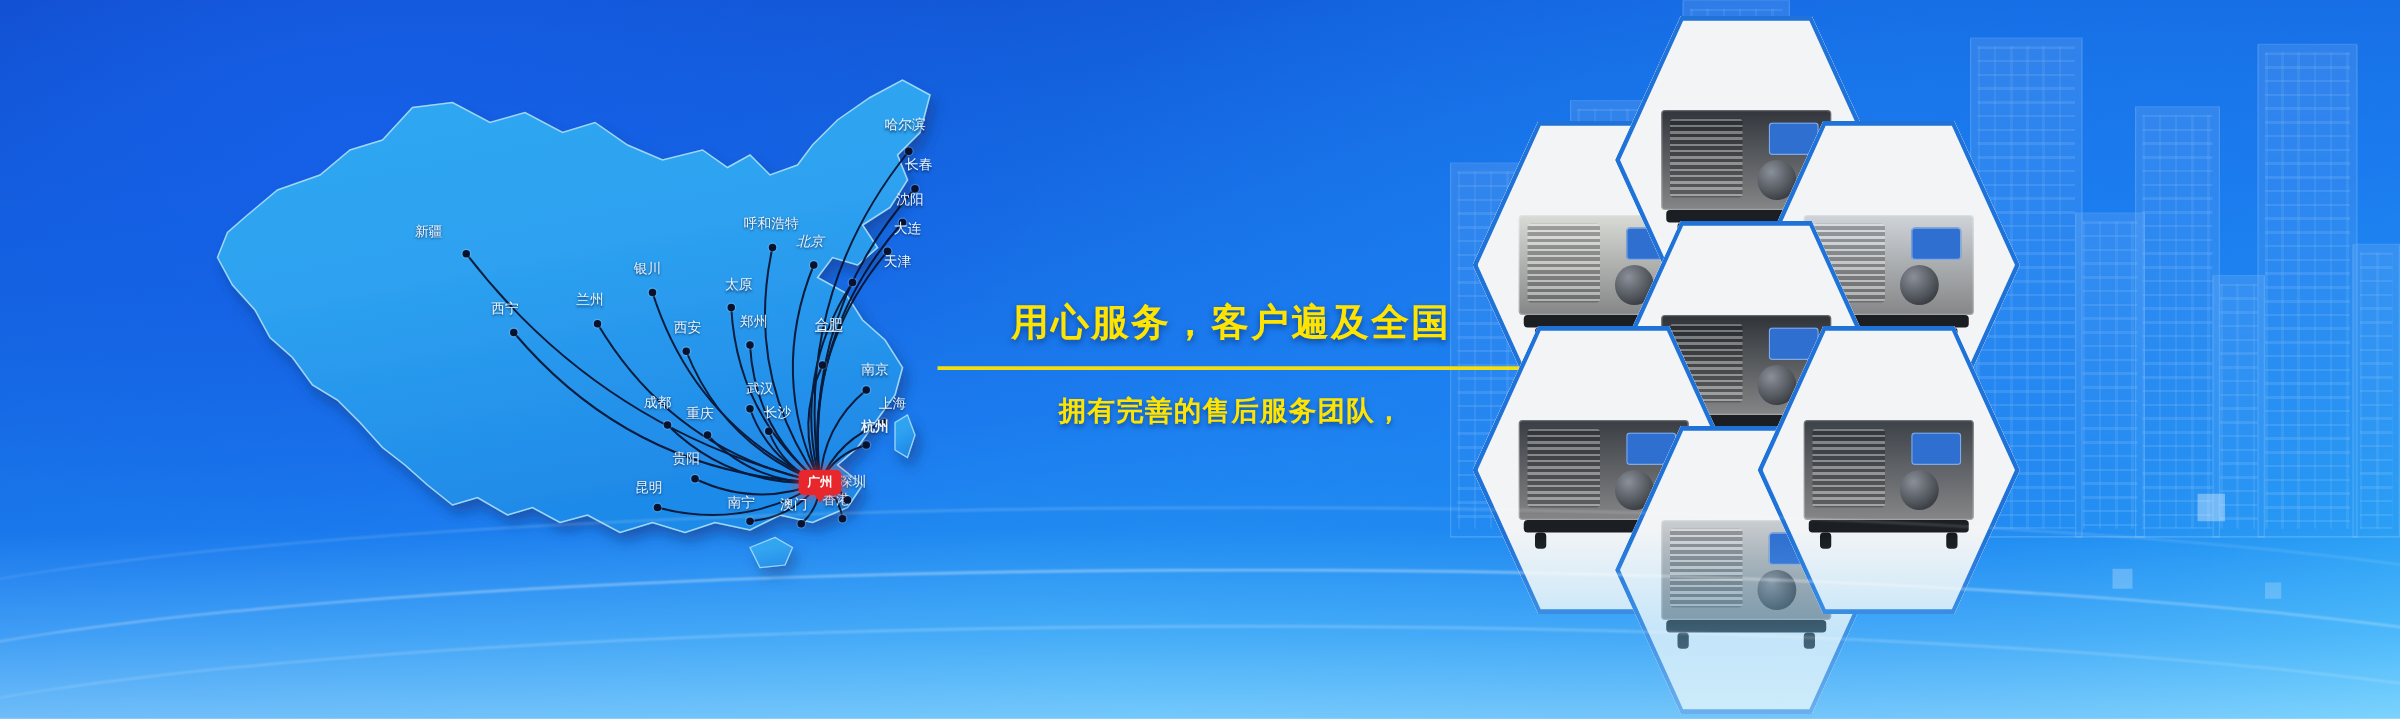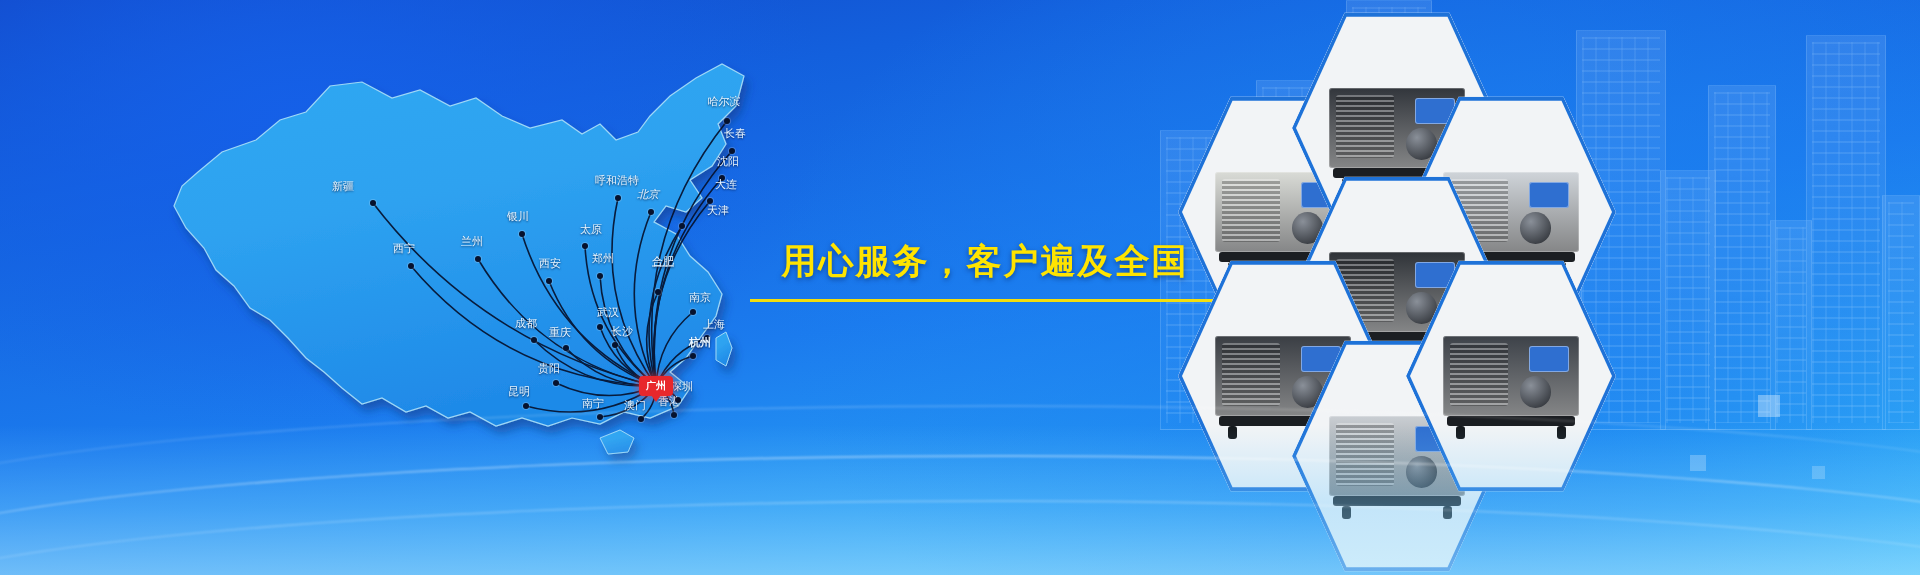--- a/index.html
+++ b/index.html
@@ -64,21 +64,21 @@
     box-shadow:0 0 10px rgba(255,60,60,.75);
   }
   .hub::after{
     content:""; position:absolute; bottom:-6px; left:50%; transform:translateX(-50%);
     border-left:5px solid transparent; border-right:5px solid transparent;
     border-top:7px solid #e8272c;
   }
   
   #text-block { position:absolute; left:745px; top:238px; width:480px; text-align:center; }
   #headline {
-    color:#ffe400; font-size:35px; font-weight:bold; letter-spacing:2px;
+    color:#ffe400; font-size:30px; font-weight:bold; letter-spacing:2px;
     text-shadow:0 2px 5px rgba(0,30,90,.55);
     white-space:nowrap;
   }
   #rule { height:3px; background:#ffe400; margin:14px auto 16px; width:470px; opacity:.95; }
   .sub {
     color:#ffe400; font-size:22px; font-weight:bold; line-height:1.55;
     letter-spacing:1px; text-shadow:0 2px 4px rgba(0,30,90,.5);
     white-space:nowrap;
   }
   
@@ -244,20 +244,21 @@
         <div class="city-dot" style="left: 544px; top: 395px;"></div>
         <div class="city-label" style="left: 552px; top: 366px;">深圳</div>
         <div class="city-dot" style="left: 548px; top: 380px;"></div>
         <div class="hub" style="left: 526px; top: 366px; text-align: right;">广州</div>
       </div>
   </div>
 
   <div id="text-block">
     <div id="headline">用心服务，客户遍及全国</div>
     <div id="rule"></div>
+    <div class="sub">拥有完善的售后服务团队，</div>
   </div>
 
   <div id="hex-group">
       <div class="hex" style="left: -2px; top: 92px; width: 210px; height: 240px;">
         <div class="frame"></div>
         <div class="inner">
           <div class="machine">
             <div class="m-body" style="left:6%;top:22%;width:88%;height:56%;background:linear-gradient(180deg,#d9dbd6 0%, rgba(0,0,0,.45) 100%);box-shadow:inset 0 0 0 1px rgba(255,255,255,.25);"></div>
             <div class="m-body" style="left:10%;top:27%;width:38%;height:44%;background:repeating-linear-gradient(180deg, rgba(255,255,255,.30) 0 2px, rgba(0,0,0,.25) 2px 5px);"></div>
             <div class="m-body" style="left:62%;top:29%;width:26%;height:18%;background:#2f6fd0;box-shadow:inset 0 0 0 1px rgba(255,255,255,.4);"></div>

